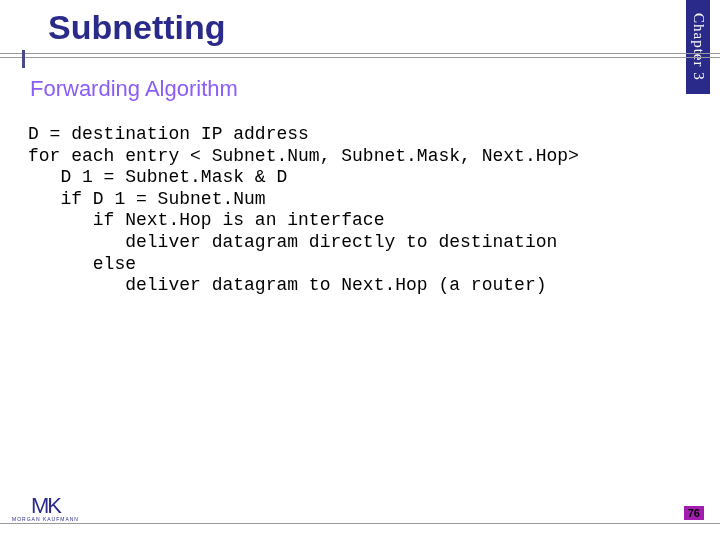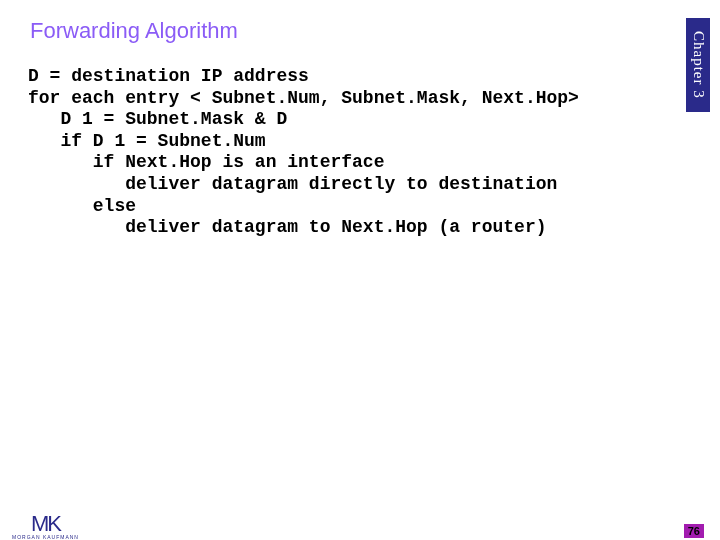--- a/index.html
+++ b/index.html
@@ -66,21 +66,21 @@
     letter-spacing: 1px;
   }
   .subtitle {
     font-family: Arial, sans-serif;
     font-size: 22px;
     color: #8b5cf6;
     margin: 18px 0 0 30px;
   }
   .code {
     font-family: "Courier New", Courier, monospace;
-    font-weight: bold;
+    font-weight: normal;
     font-size: 18px;
     line-height: 1.2;
     color: #000000;
     white-space: pre;
     margin: 22px 0 0 28px;
   }
   .footer {
     position: absolute;
     left: 0;
     right: 0;
@@ -129,20 +129,26 @@
     padding: 1px 4px;
   }
 </style>
 </head>
 <body>
 
 <div class="slide">
 
   <div class="side-tab">Chapter 3</div>
 
+  <div class="title-area">
+    <h1 class="title">Subnetting</h1>
+    <div class="hr1"></div>
+    <div class="hr2"></div>
+    <div class="tick"></div>
+  </div>
 
   <div class="subtitle">Forwarding Algorithm</div>
 
   <div class="code">D = destination IP address
 for each entry &lt; Subnet.Num, Subnet.Mask, Next.Hop&gt;
    D 1 = Subnet.Mask &amp; D
    if D 1 = Subnet.Num
       if Next.Hop is an interface
          deliver datagram directly to destination
       else

